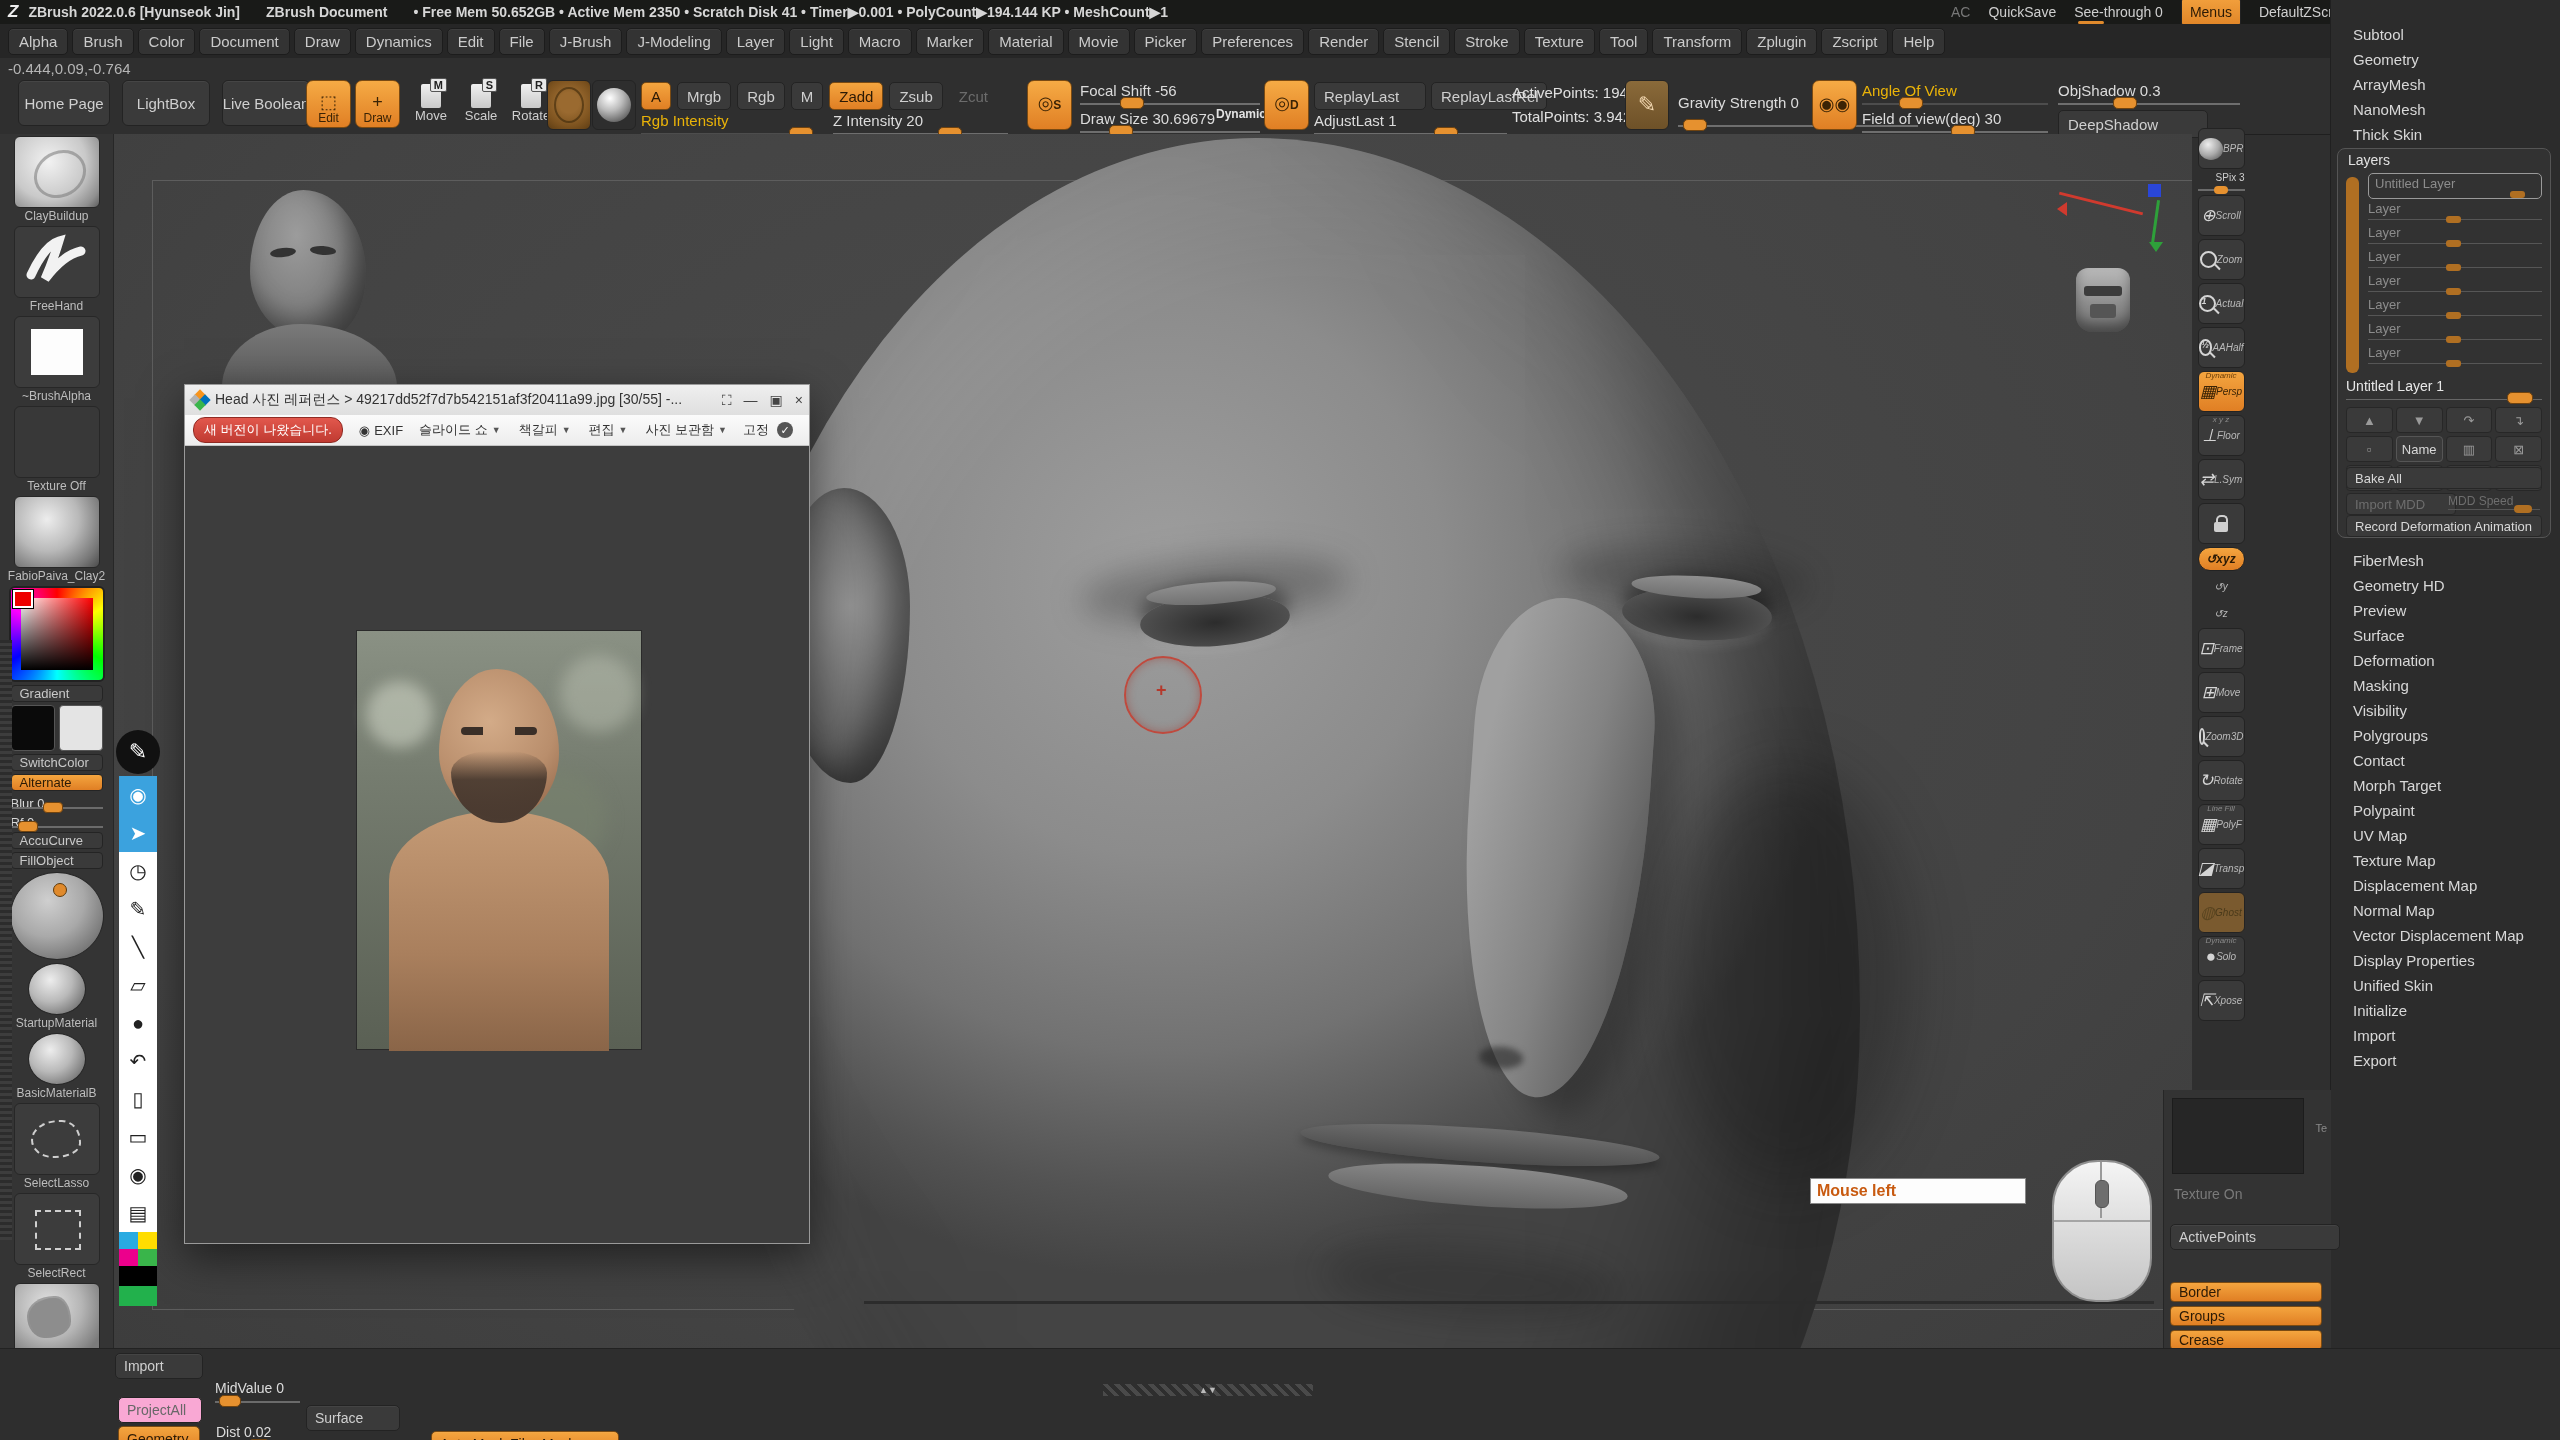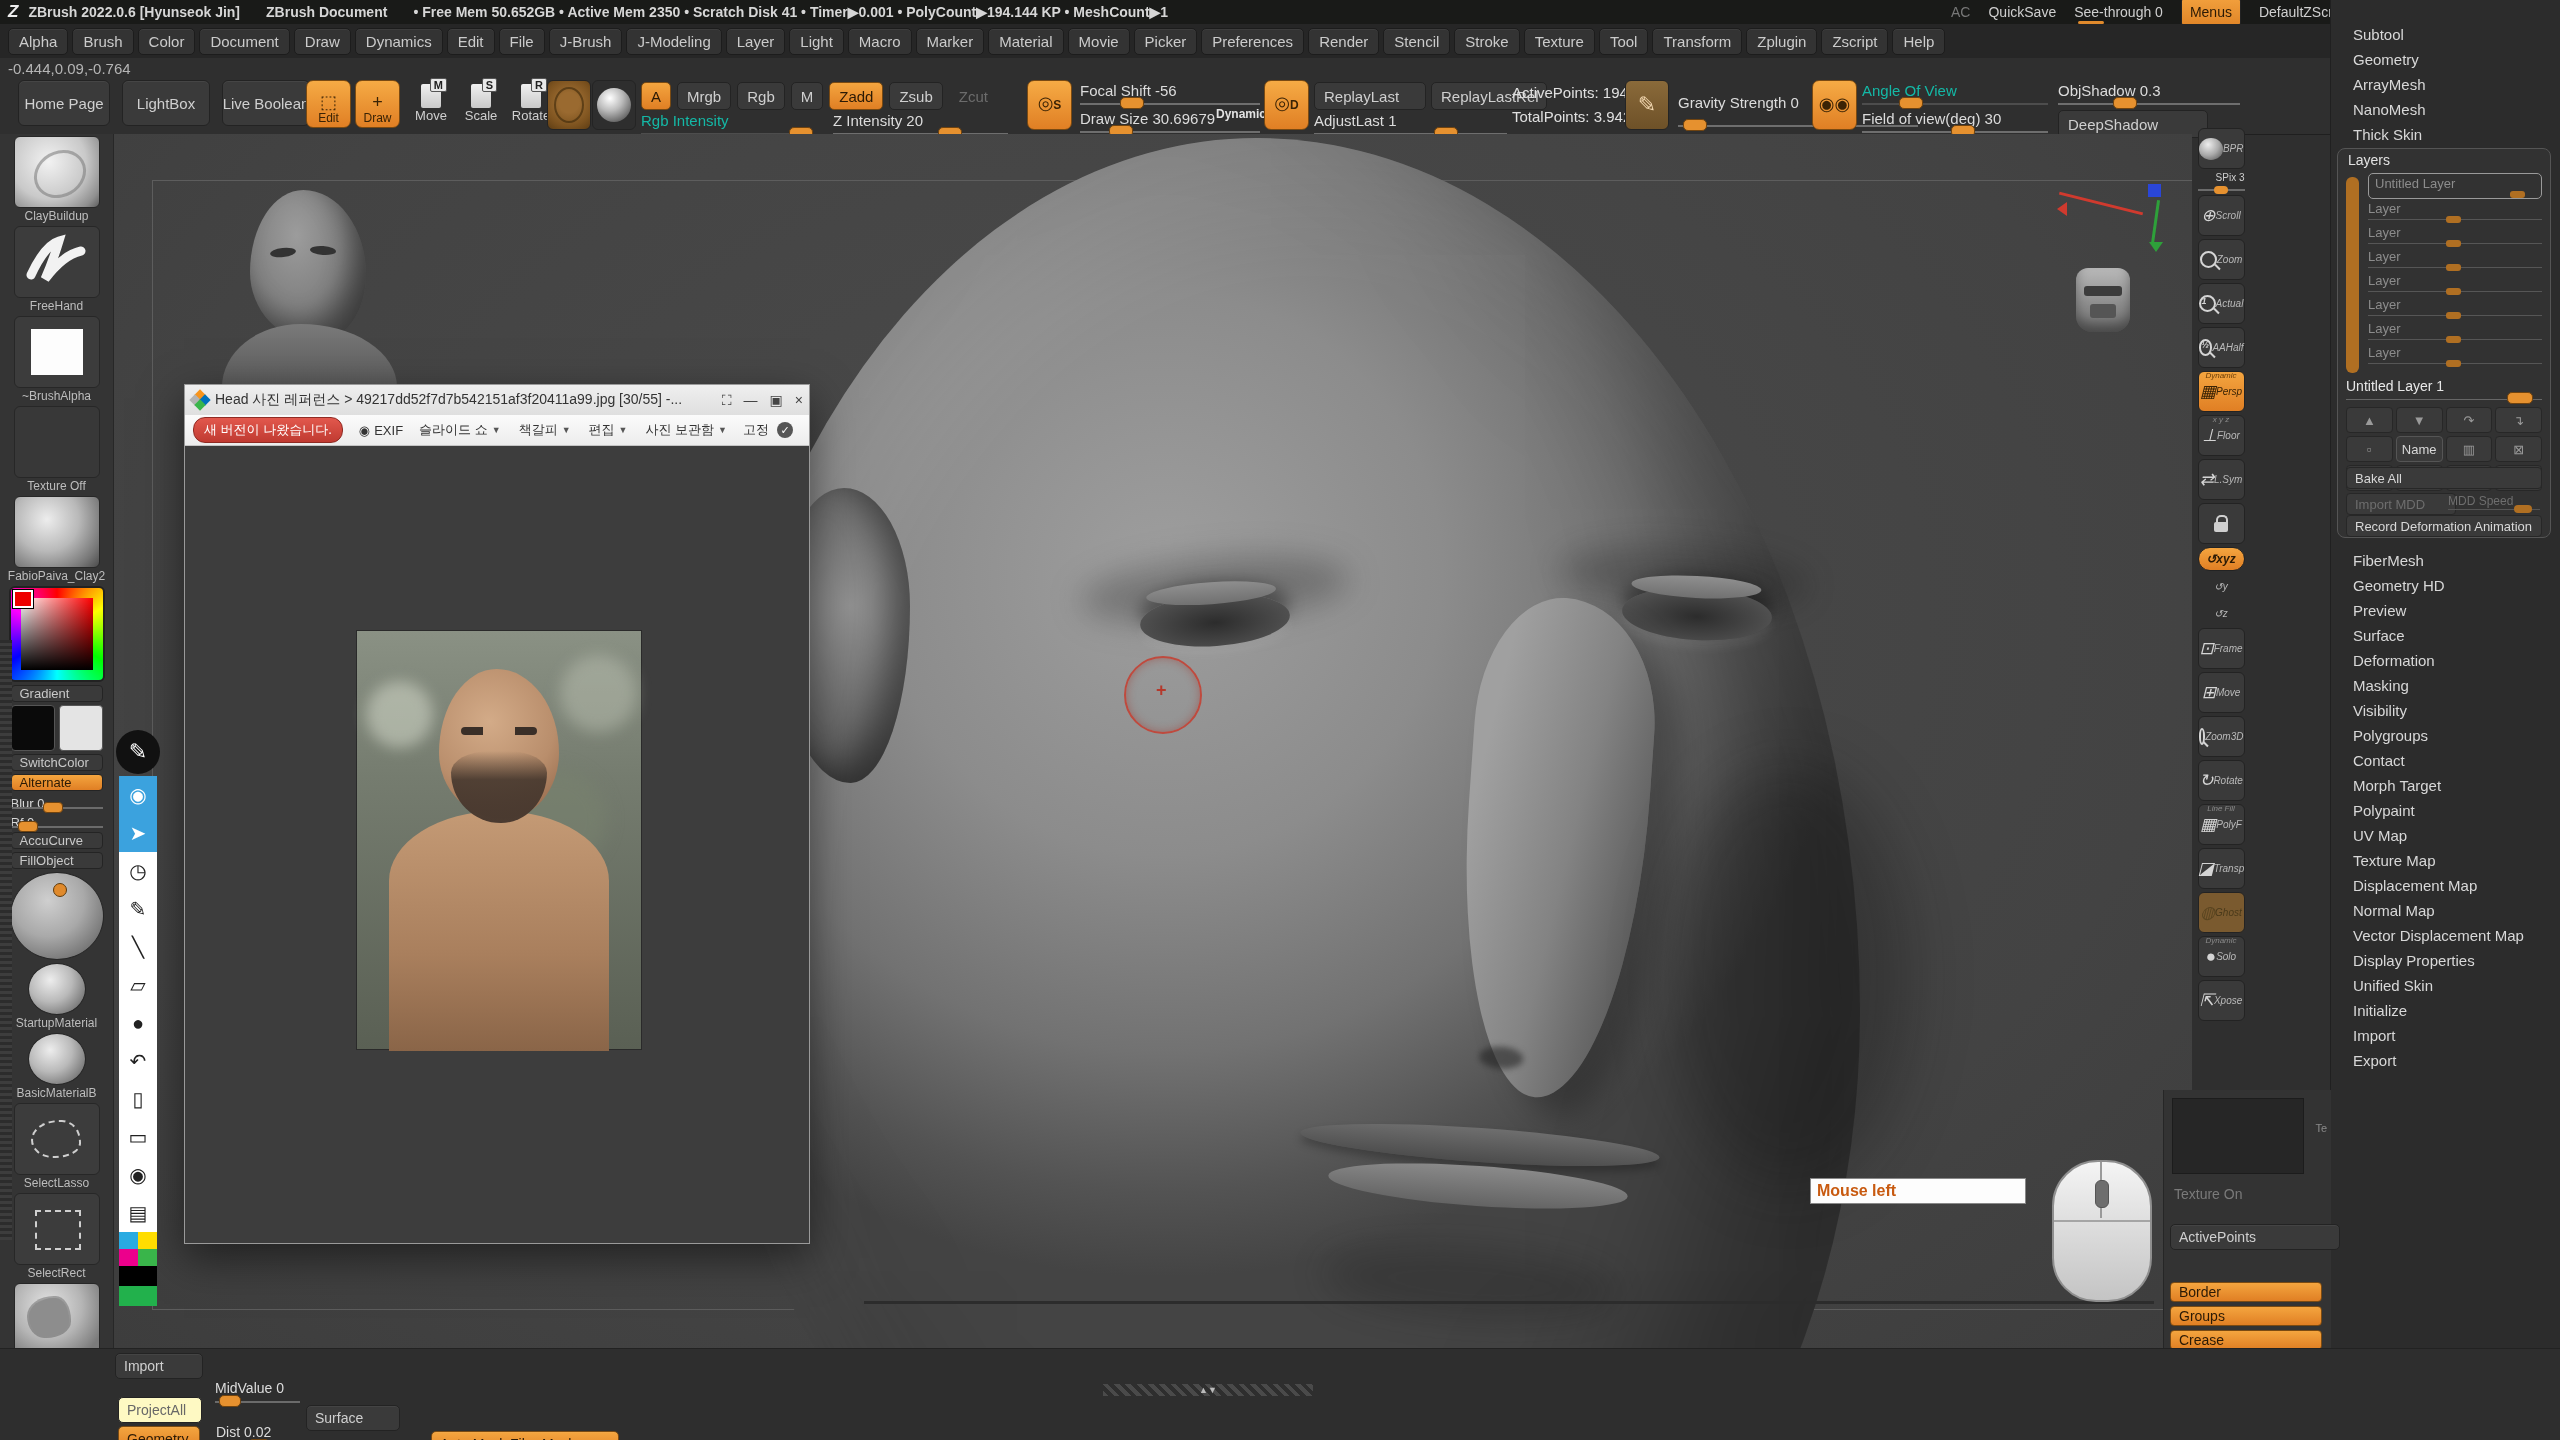--- a/index.html
+++ b/index.html
@@ -30,21 +30,21 @@
   .toolbox{width:45px;height:48px;border-radius:7px;display:flex;flex-direction:column;align-items:center;justify-content:flex-end;
            padding-bottom:2px;font-size:12px;box-sizing:border-box;}
   .toolbox.on{background:linear-gradient(#f6ab45,#e07f24);color:#3a2305;border:1px solid #7a4a12;}
   .toolicon{font-size:18px;line-height:18px;}
   .msr{display:flex;flex-direction:column;align-items:center;color:#cfcfcf;font-size:13px;width:46px;}
   .docico{width:20px;height:24px;background:linear-gradient(#f0f0f0,#c9c9c9);border-radius:2px;position:relative;}
   .docico b{position:absolute;right:-6px;top:-6px;background:#e9e9e9;color:#222;font-size:11px;padding:0 3px;border:1px solid #555;border-radius:2px;}
   .thumbbox{width:42px;height:48px;border-radius:6px;border:1px solid #242424;}
   .zsl{position:relative;height:26px;}
   .zsl .lb{font-size:15px;color:#dcdcdc;white-space:nowrap;}
-  .zsl.dim .lb{color:#14b8a6;margin-top:36px;}
+  .zsl.dim .lb{color:#eab308;margin-top:36px;}
   .zsl .ln{position:absolute;left:0;right:0;bottom:3px;height:2px;background:#6e6e6e;}
   .zsl.dim .ln{background:#4d4d4d;}
   .zsl .hd{position:absolute;bottom:-1px;width:22px;height:10px;border-radius:5px;background:#e6912f;border:1px solid #70430f;}
   .chip{height:26px;padding:0 9px;border-radius:5px;display:flex;align-items:center;background:#3a3a3a;
         border:1px solid #232323;color:#cfcfcf;}
   .chip.on{background:linear-gradient(#f4a53f,#e07f24);color:#2b1a05;border-color:#7a4a12;}
   .chip.dim{background:transparent;border-color:transparent;color:#6c6c6c;}
   .ptxt{font-size:15px;color:#e0e0e0;line-height:24px;white-space:nowrap;}
   
   #tray{position:absolute;left:0;top:134px;width:114px;bottom:0;background:#343434;border-right:1px solid #272727;
@@ -239,21 +239,21 @@
   #rc-split{position:absolute;left:6px;top:264px;width:152px;height:22px;}
   #rc-split .nm{font-size:14px;color:#d8d8d8;}
   #rc-split .ln{position:absolute;left:0;right:0;bottom:2px;height:2px;background:#666;}
   #rc-split .hd{position:absolute;bottom:-1px;left:4px;width:20px;height:9px;border-radius:4px;background:#e6912f;border:1px solid #70430f;}
   
   #bottom{position:absolute;left:0;top:1348px;width:2560px;height:92px;background:#2e2e2e;border-top:1px solid #222;}
   .brow-item{position:absolute;box-sizing:border-box;}
   .bbtn{height:26px;background:#3a3a3a;border:1px solid #232323;border-radius:5px;color:#cfcfcf;font-size:14px;
         display:flex;align-items:center;padding:0 8px;position:relative;box-shadow:inset 0 1px 0 rgba(255,255,255,.05);}
   .bbtn.on{background:linear-gradient(#f4a53f,#e07f24);color:#2b1a05;border-color:#7a4a12;}
-  .bbtn.dim{color:#686868;background:#fef9c3;}
+  .bbtn.dim{color:#686868;background:#f9a8d4;}
   .bsl{position:relative;height:26px;}
   .bsl .lb{font-size:14px;color:#dcdcdc;white-space:nowrap;}
   .bsl .ln{position:absolute;left:0;right:0;bottom:2px;height:2px;background:#6b6b6b;}
   .bsl .hd{position:absolute;bottom:-2px;width:20px;height:10px;border-radius:5px;background:#e6912f;border:1px solid #70430f;}
   #scrub{position:absolute;left:1103px;top:35px;width:210px;height:12px;
       background:repeating-linear-gradient(45deg,#4a4a4a 0 4px,#2e2e2e 4px 8px);display:flex;align-items:center;justify-content:center;color:#bbb;font-size:9px;}
   
   #mousehint{position:absolute;left:1810px;top:1178px;width:216px;height:26px;background:#fdfdfd;border:1px solid #888;
       color:#c85a10;font-size:16px;font-weight:bold;display:flex;align-items:center;padding-left:6px;box-sizing:border-box;z-index:15;}
   #mouseimg{position:absolute;left:2052px;top:1160px;width:96px;height:138px;border-radius:46px 46px 44px 44px;

